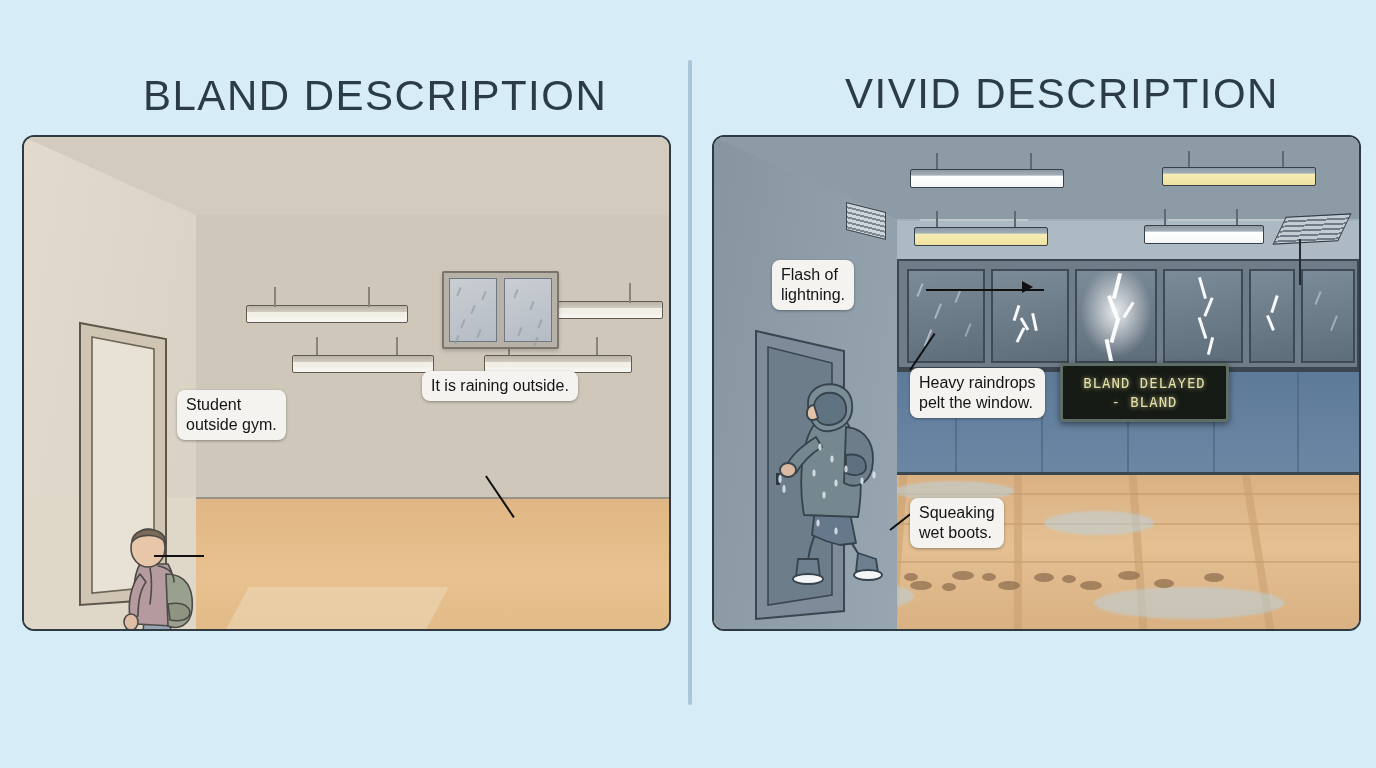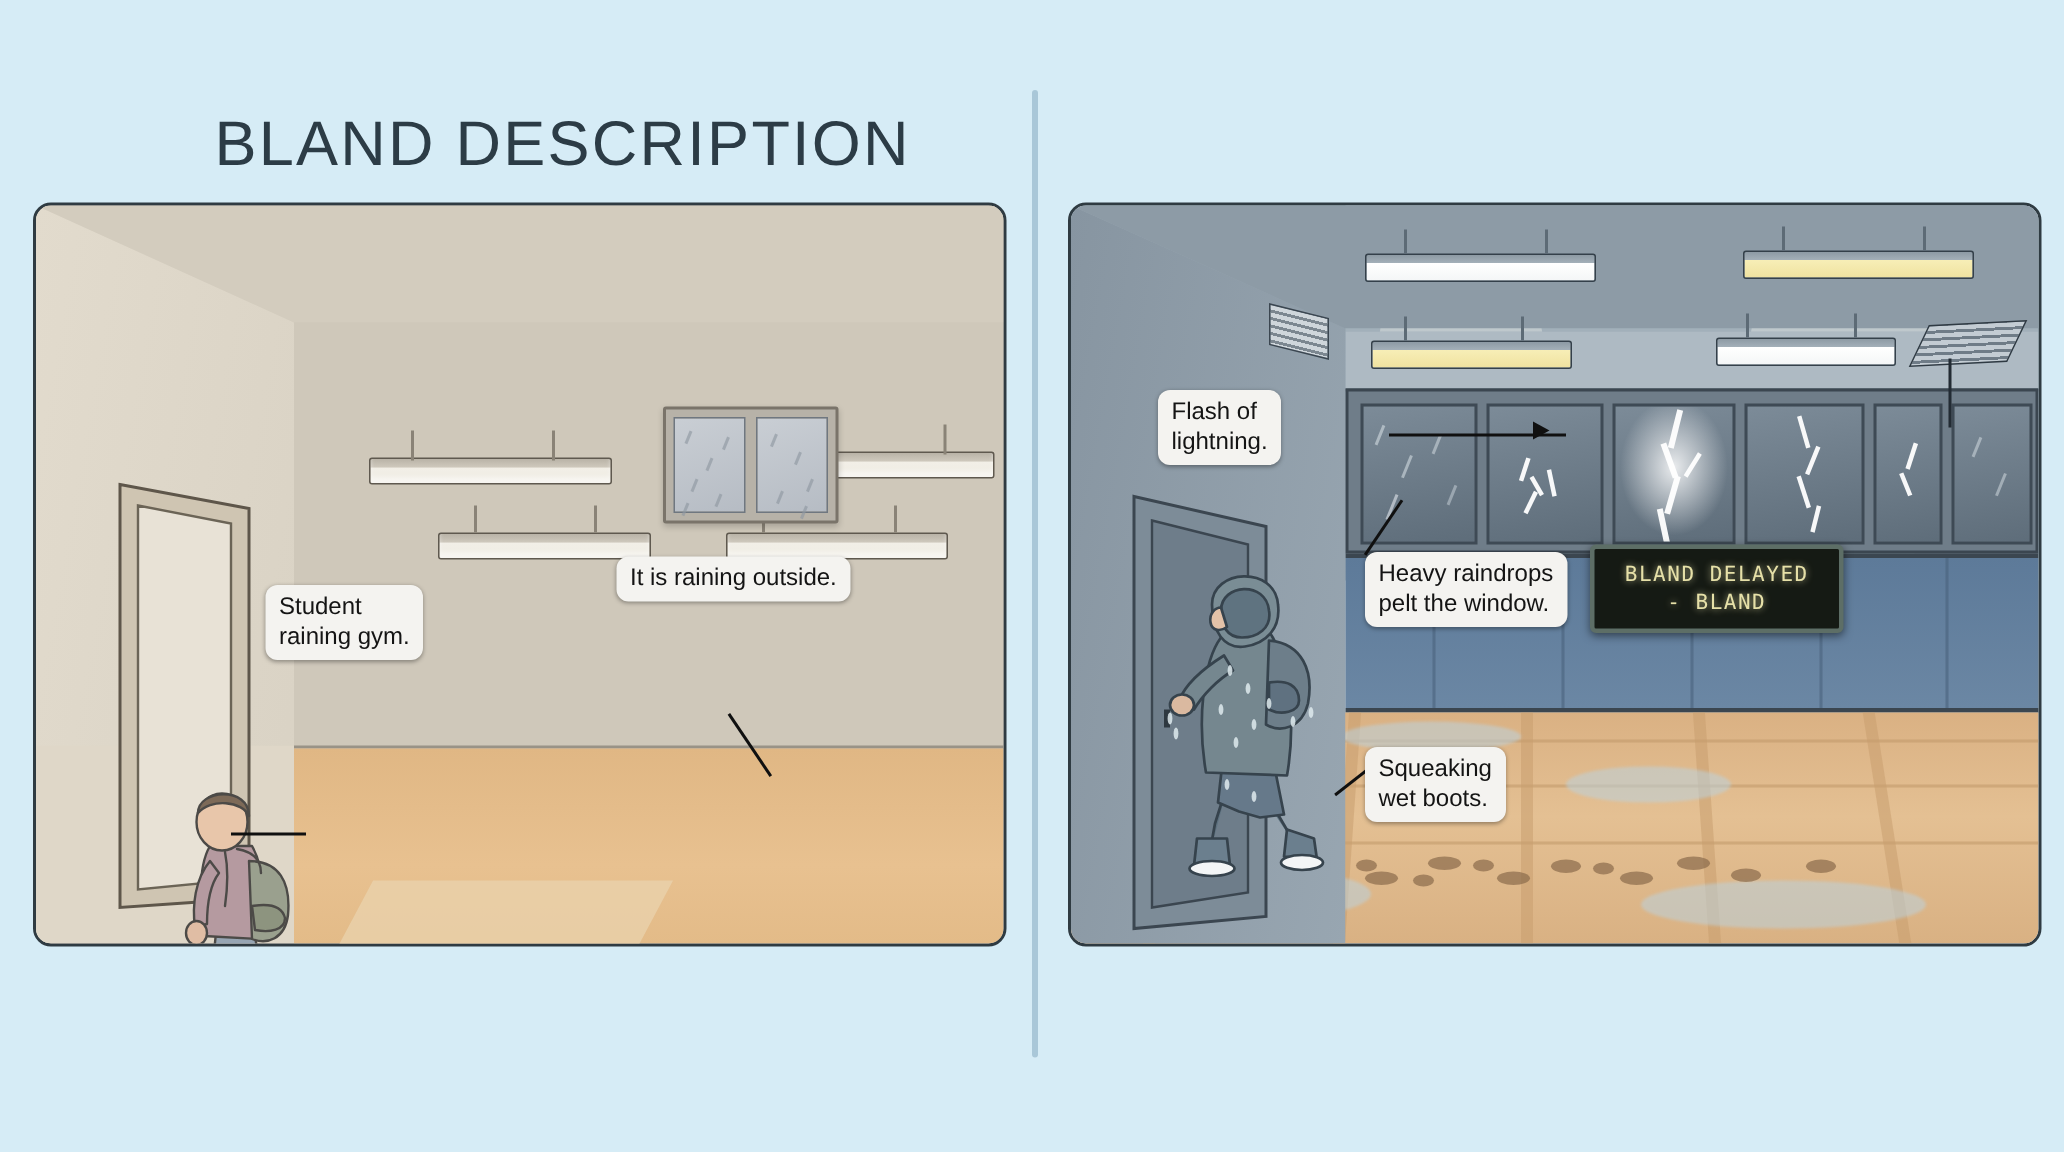--- a/index.html
+++ b/index.html
@@ -208,20 +208,21 @@
 
   
   .fig path, .fig ellipse, .fig circle, .fig rect{vector-effect:non-scaling-stroke;}
 </style>
 </head>
 <body>
 
 <div class="stage">
 
   <div class="title" id="title-left">BLAND DESCRIPTION</div>
+  <div class="title" id="title-right">VIVID DESCRIPTION</div>
 
   <div id="divider"></div>
 
   <div class="panel" id="panel-bland">
 
     <div class="layer l-backwall"></div>
     <div class="layer l-ceilingedge"></div>
     <div class="layer l-leftwall"></div>
     <div class="layer l-baseline"></div>
     <div class="layer l-backfloor"></div>
@@ -295,22 +296,22 @@
         <path d="M54,54 C66,56 70,62 70,70" fill="none"></path>
         <path d="M46,56 C48,66 48,78 46,92" fill="none"></path>
       </g>
     </svg>
 
     <div class="leader" style="left:130px;top:418px;width:50px;"></div>
     <div class="leader" style="left:462px;top:338px;width:50px;transform:rotate(56deg);"></div>
   </div>
 
   <div class="callout" id="co-student" style="left:177px;top:390px;">Student
-raining gym.</div>
-  <div class="callout" id="co-rain" style="left:411px;top:371px;">It is raining outside.</div>
+outside gym.</div>
+  <div class="callout" id="co-rain" style="left:422px;top:371px;">It is raining outside.</div>
 
   <div class="panel" id="panel-vivid">
 
     <div class="layer r-backwall"></div>
     <div class="layer r-upperwall"></div>
     <div class="layer r-ceilplane"></div>
 
     <div class="lightcone" style="left:192px;top:52px;width:136px;height:120px;clip-path:polygon(14% 0,86% 0,100% 100%,0% 100%);"></div>
     <div class="lightcone" style="left:196px;top:120px;width:150px;height:218px;clip-path:polygon(16% 0,84% 0,100% 100%,0% 100%);"></div>
     <div class="lightcone" style="left:438px;top:52px;width:150px;height:120px;clip-path:polygon(14% 0,86% 0,100% 100%,0% 100%);"></div>

